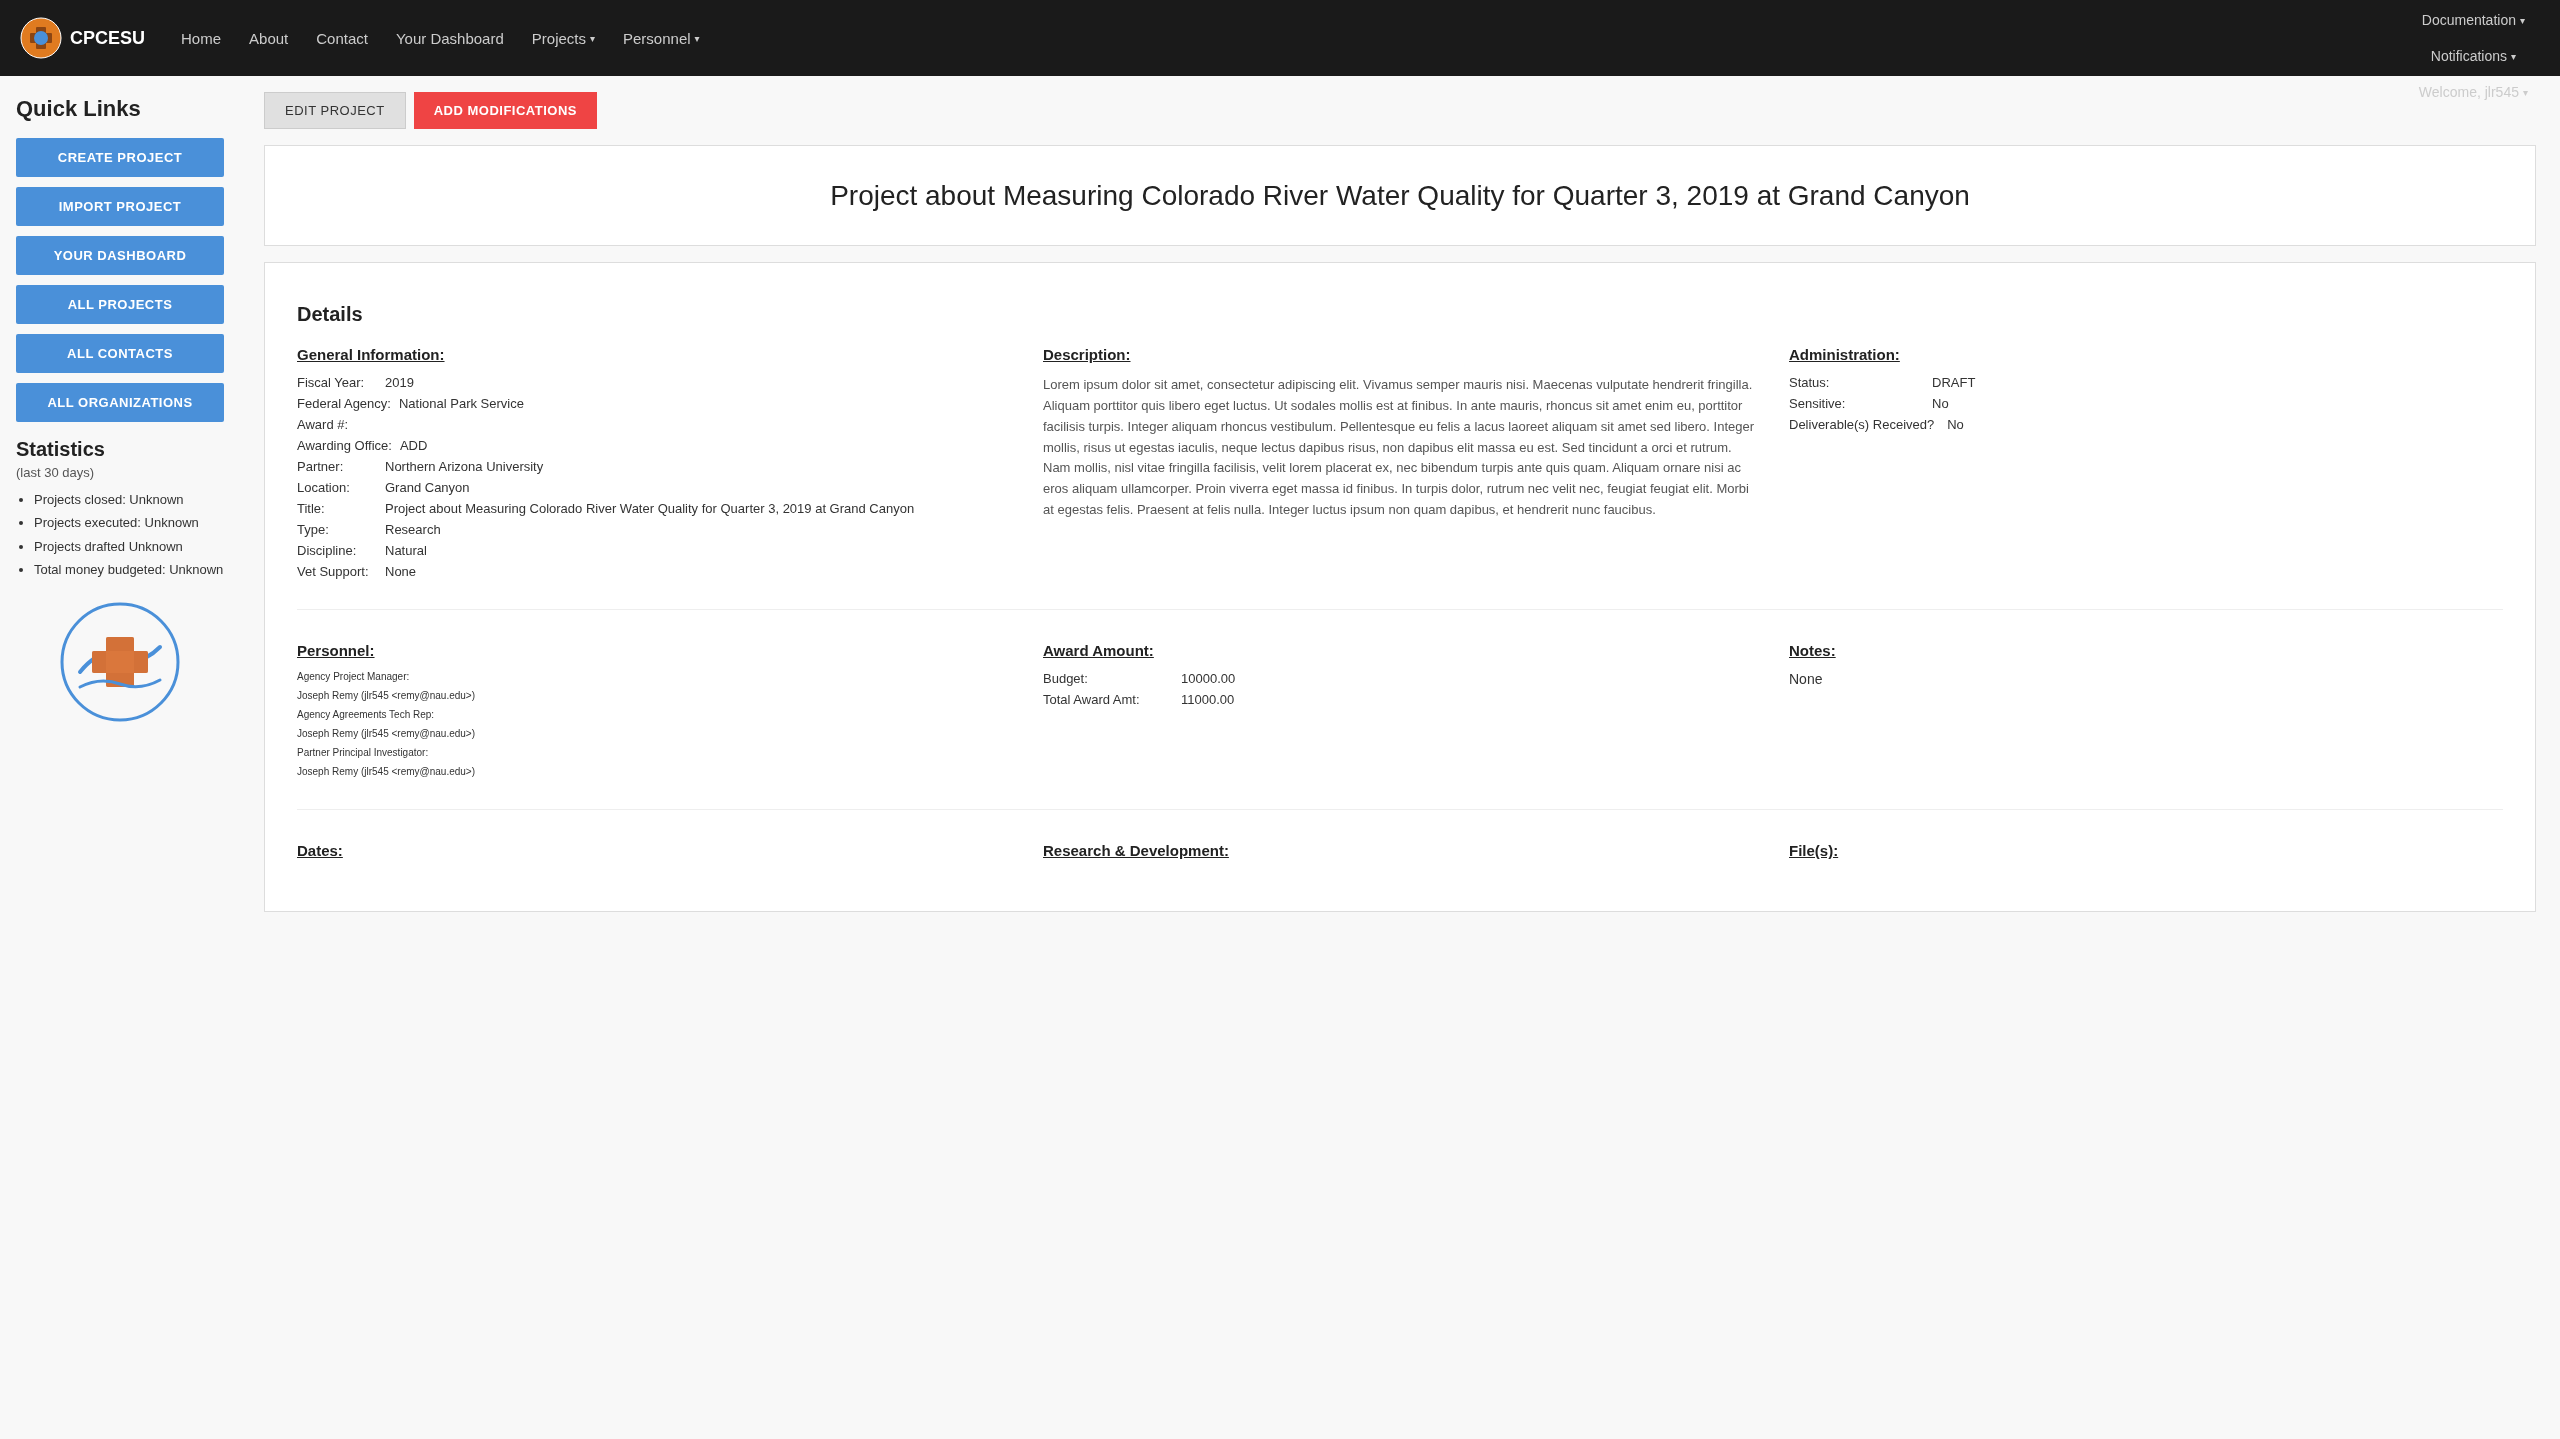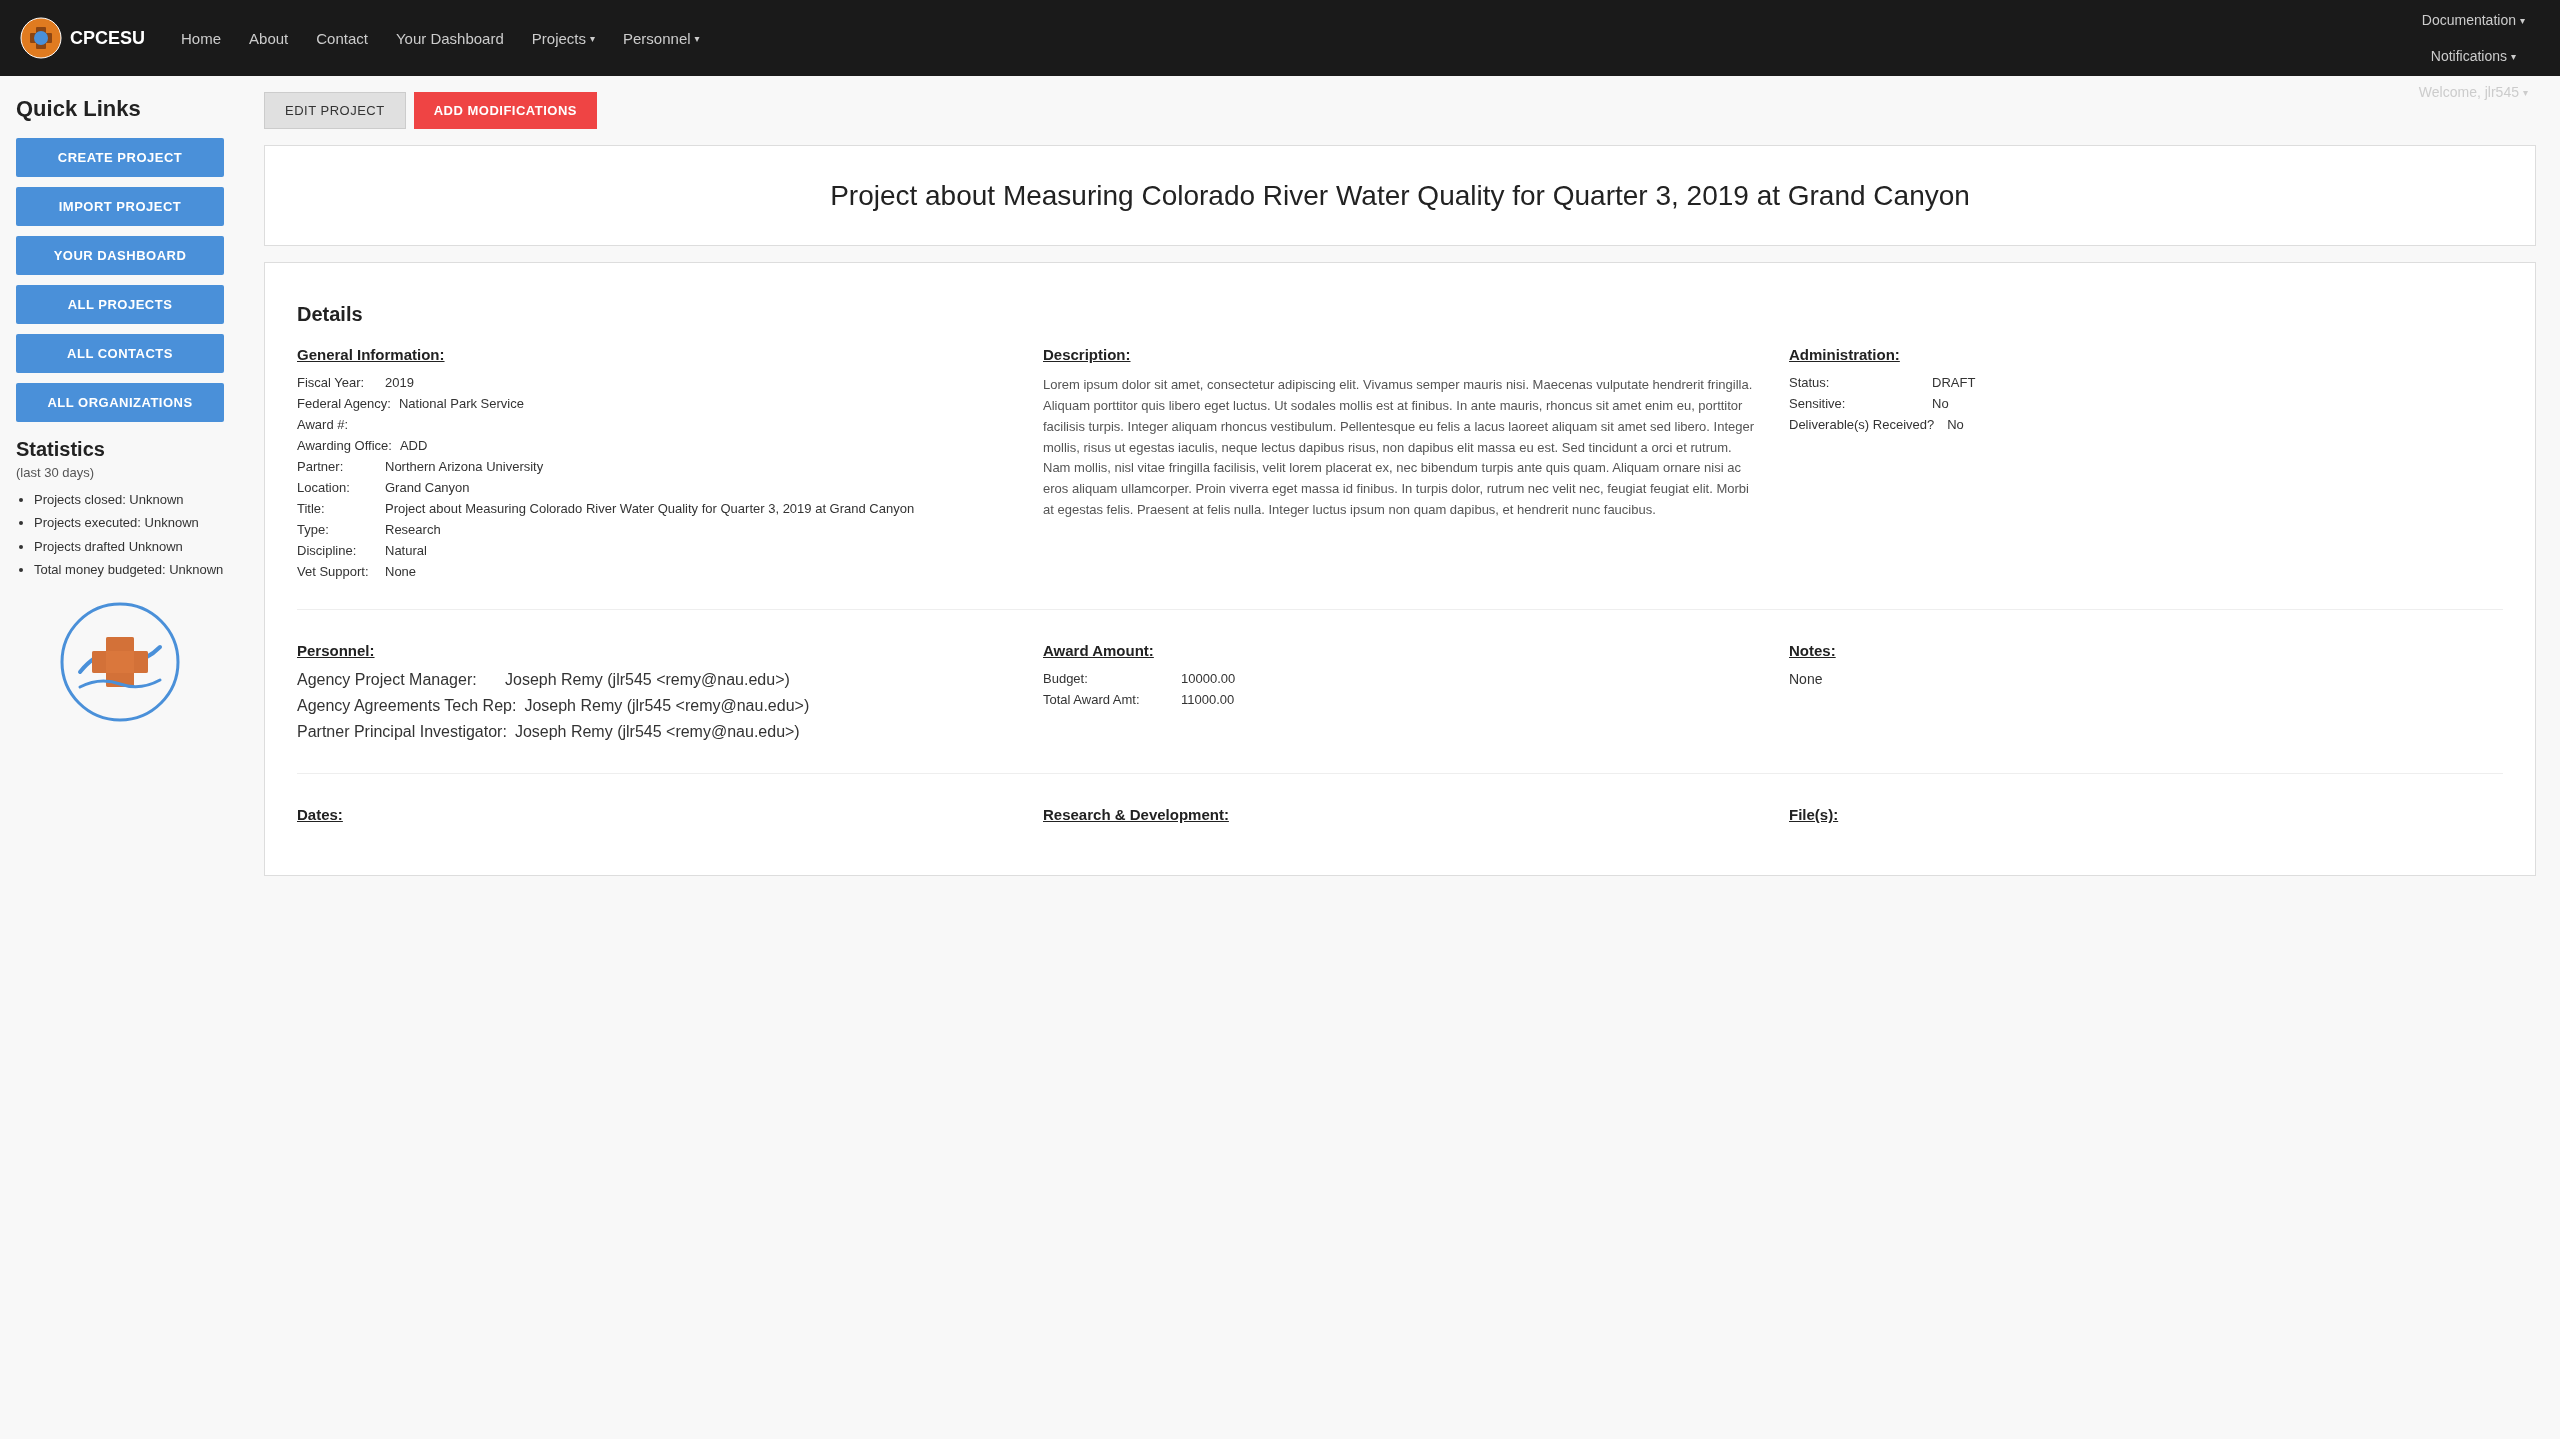--- a/index.html
+++ b/index.html
@@ -233,21 +233,22 @@
     }
     .admin-value {
       color: #333;
     }
 
     
     .personnel-field-row {
       display: flex;
       gap: 8px;
       margin-bottom: 8px;
-      font-size: 16px;
+      font-size: 10px;
+      flex-direction: column;
     }
     .personnel-label {
       color: #333;
       min-width: 200px;
     }
     .personnel-value {
       color: #333;
     }
 
     

